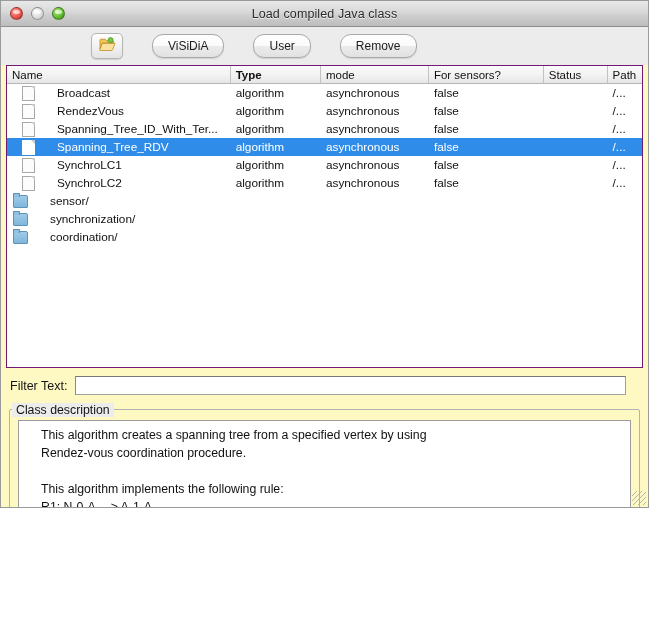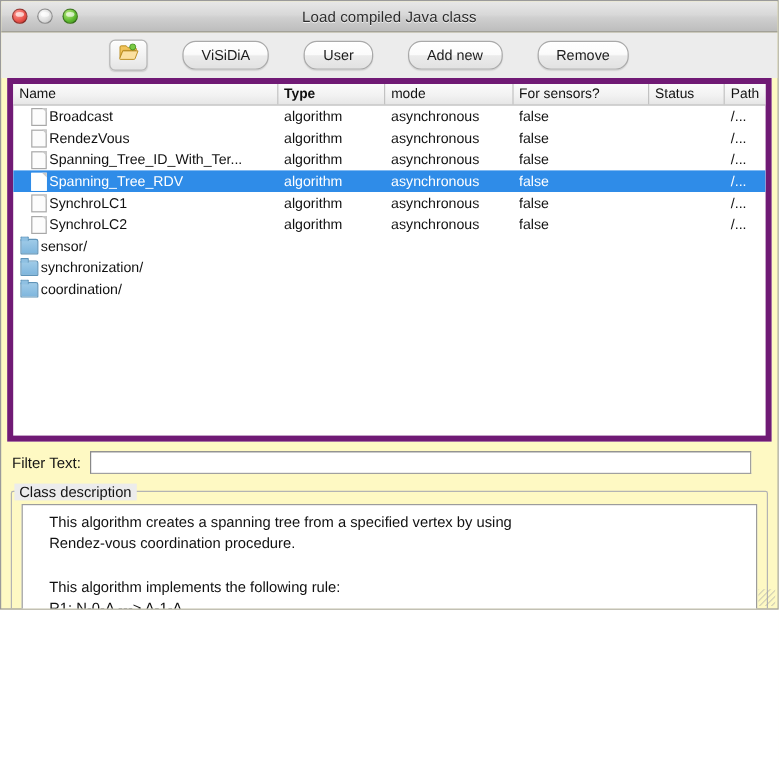--- a/index.html
+++ b/index.html
@@ -95,21 +95,21 @@
     cursor: pointer;
     white-space: nowrap;
     font-family: "Liberation Sans", sans-serif;
   }
 
   
   .table-wrap {
     margin: 0 5px;
     flex: 0 0 303px;
     background: #fff;
-    border: 5px solid #701a75;
+    border: 1px solid #701a75;
     box-sizing: border-box;
     overflow: hidden;
     position: relative;
   }
   .thead {
     display: flex;
     height: 18px;
     background: linear-gradient(to bottom, #fbfbfb 0%, #f2f2f2 55%, #e6e6e6 100%);
     border-bottom: 1px solid #b6b6b6;
     box-sizing: border-box;
@@ -141,21 +141,21 @@
     font-size: 11.8px;
     color: #111;
     display: flex; align-items: center;
     box-sizing: border-box;
     padding-left: 5px;
     overflow: hidden;
     white-space: nowrap;
     height: 18px;
   }
   .row.sel .cell { color: #ffffff; }
-  .cell.name { padding-left: 3px; gap: 2px; }
+  .cell.name { padding-left: 3px; gap: 22px; }
 
   
   .c-name { width: 228px; }
   .c-type { width: 92px; }
   .c-mode { width: 110px; }
   .c-sens { width: 117px; }
   .c-stat { width: 65px; }
   .c-path { width: 35px; }
 
   
@@ -295,21 +295,20 @@
       <span>
         <svg width="17" height="15" viewBox="0 0 17 15">
           <path d="M1 3.2 C1 2.6 1.4 2.2 2 2.2 L6.2 2.2 L7.6 3.8 L13.6 3.8 C14.2 3.8 14.6 4.2 14.6 4.8 L14.6 6 L3.6 6 L1 12 Z" fill="#f2c45a" stroke="#b98c20" stroke-width=".8" stroke-linejoin="round"></path>
           <path d="M3.3 6.4 L16 6.4 L13.6 12.8 C13.45 13.25 13.1 13.5 12.6 13.5 L1.2 13.5 C0.75 13.5 0.6 13.15 0.8 12.7 Z" fill="#fbe0a0" stroke="#b98c20" stroke-width=".8" stroke-linejoin="round"></path>
           <circle cx="11.6" cy="3.1" r="2.5" fill="#7ac943" stroke="#3f8f1e" stroke-width=".7"></circle>
         </svg>
       </span>
     </div>
     <div class="pill-btn">ViSiDiA</div>
     <div class="pill-btn">User</div>
-    <div class="pill-btn">Add new</div>
     <div class="pill-btn">Remove</div>
   </div>
 
   <div class="table-wrap">
     <div class="thead">
       <div class="th c-name">Name</div>
       <div class="th c-type b">Type</div>
       <div class="th c-mode">mode</div>
       <div class="th c-sens">For sensors?</div>
       <div class="th c-stat">Status</div>

